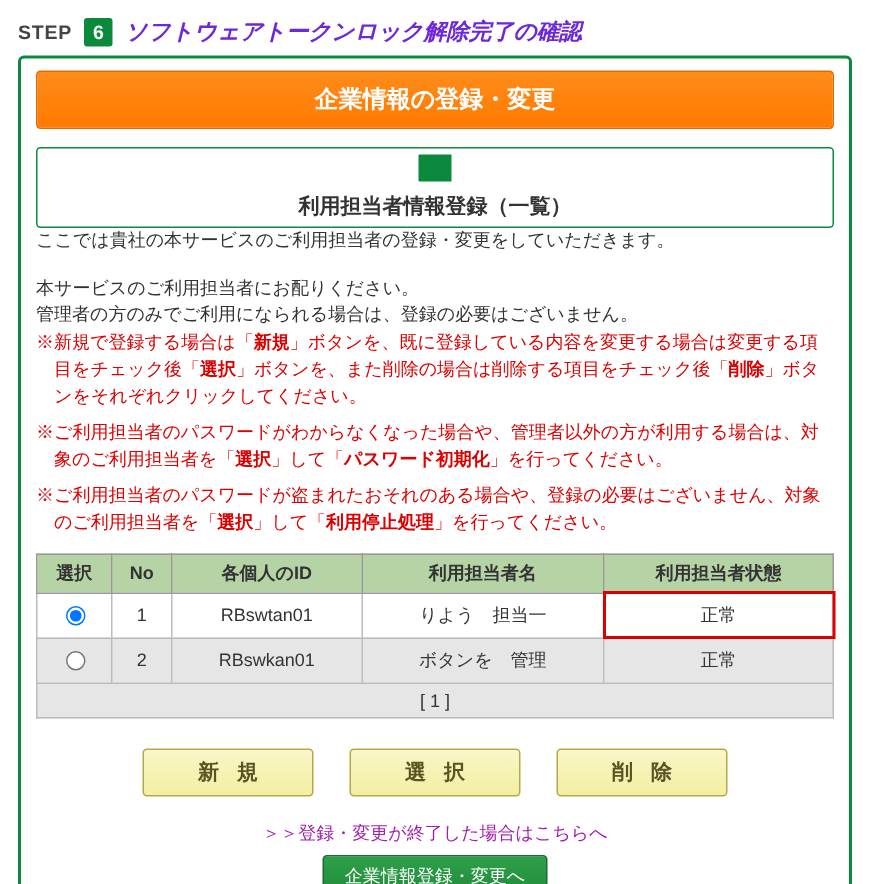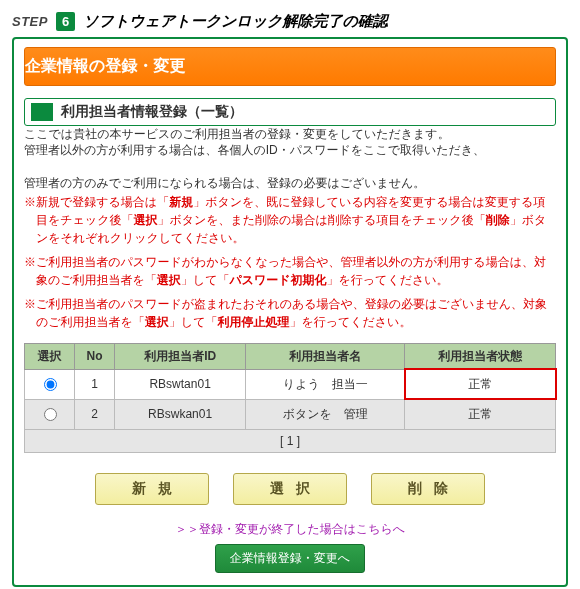--- a/index.html
+++ b/index.html
@@ -13,63 +13,63 @@
     background: #fff;
   }
   .step-header {
     display: flex;
     align-items: center;
     gap: 8px;
     margin-bottom: 6px;
   }
   .step-label {
     font-weight: bold;
-    font-style: italic;
     color: #444;
     font-size: 13px;
     letter-spacing: 0.5px;
   }
   .step-num {
     background: #0b8a3e;
     color: #fff;
     font-weight: bold;
     font-size: 13px;
     padding: 2px 6px;
     border-radius: 2px;
   }
   .step-title {
     font-weight: bold;
     font-style: italic;
-    color: #000000;
+    color: #6d28d9;
     font-size: 15px;
   }
   .outer-box {
     border: 2px solid #0b8a3e;
     border-radius: 4px;
     padding: 8px 10px 12px;
   }
   .orange-banner {
     background: linear-gradient(#ff8c1a, #ff7a00);
     color: #fff;
-    text-align: left;
+    text-align: center;
     font-weight: bold;
     font-size: 16px;
     padding: 8px 0;
     border: 1px solid #e06a00;
     border-radius: 3px;
   }
   .sub-banner {
     margin-top: 12px;
     border: 1px solid #0b8a3e;
     border-radius: 3px;
     display: flex;
     align-items: center;
     gap: 8px;
     padding: 4px 6px;
     background: #fff;
+    flex-direction: column;
   }
   .green-block {
     width: 22px;
     height: 18px;
     background: #0b8a3e;
   }
   .sub-banner-text { font-weight: bold; font-size: 14px; }
   .intro {
     font-size: 12px;
     line-height: 1.35;
@@ -156,43 +156,43 @@
 
   <div class="orange-banner">企業情報の登録・変更</div>
 
   <div class="sub-banner">
     <span class="green-block"></span>
     <span class="sub-banner-text">利用担当者情報登録（一覧）</span>
   </div>
 
   <div class="intro">
     <span>ここでは貴社の本サービスのご利用担当者の登録・変更をしていただきます。</span><br>
-    <span>管理者以外の方が利用する場合は、各個人のID・パスワードをここで取得いただき、</span><br>
     <br>
+    <span>本サービスのご利用担当者にお配りください。</span><br>
     <span>管理者の方のみでご利用になられる場合は、登録の必要はございません。</span>
   </div>
 
   <div class="notes">
     <p>
       <span>※新規で登録する場合は「</span><span class="hl">新規</span><span>」ボタンを、既に登録している内容を変更する場合は変更する項目をチェック後「</span><span class="hl">選択</span><span>」ボタンを、また削除の場合は削除する項目をチェック後「</span><span class="hl">削除</span><span>」ボタンをそれぞれクリックしてください。</span>
     </p>
     <p>
       <span>※ご利用担当者のパスワードがわからなくなった場合や、管理者以外の方が利用する場合は、対象のご利用担当者を「</span><span class="hl">選択</span><span>」して「</span><span class="hl">パスワード初期化</span><span>」を行ってください。</span>
     </p>
     <p>
       <span>※ご利用担当者のパスワードが盗まれたおそれのある場合や、登録の必要はございません、対象のご利用担当者を「</span><span class="hl">選択</span><span>」して「</span><span class="hl">利用停止処理</span><span>」を行ってください。</span>
     </p>
   </div>
 
   <table class="list">
     <thead>
       <tr>
         <th style="width:50px">選択</th>
         <th style="width:40px">No</th>
-        <th>利用担当者ID</th>
+        <th>各個人のID</th>
         <th>利用担当者名</th>
         <th>利用担当者状態</th>
       </tr>
     </thead>
     <tbody>
       <tr>
         <td class="center"><input type="radio" name="sel" checked="" style=""></td>
         <td class="center">1</td>
         <td class="center">RBswtan01</td>
         <td>りよう　担当一</td>

